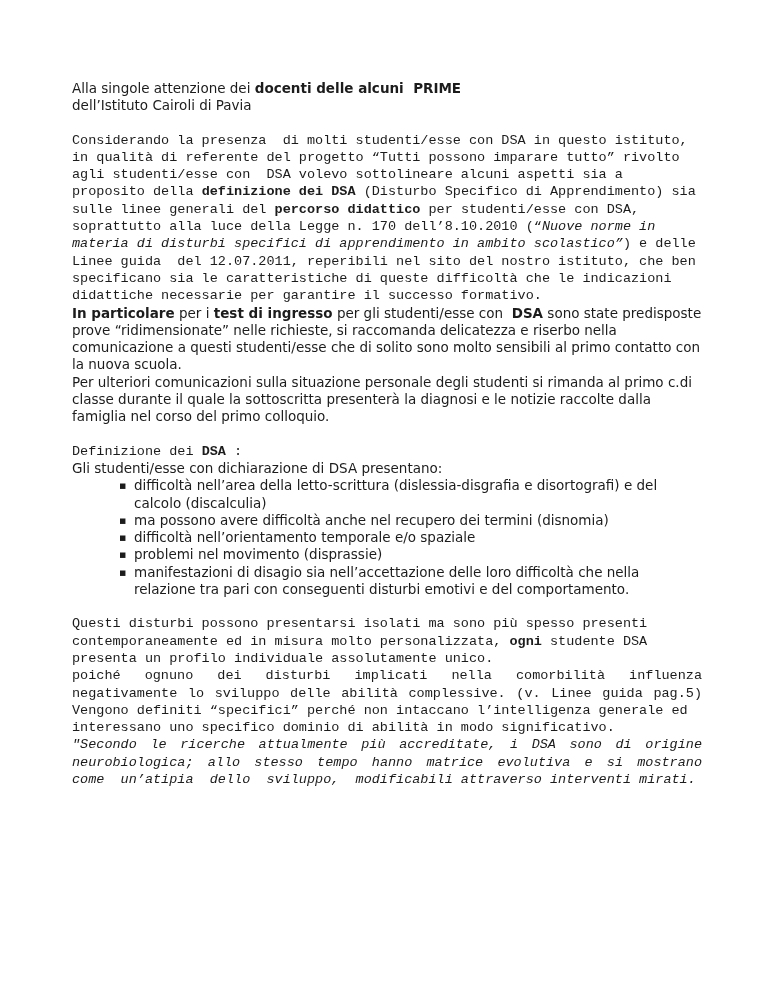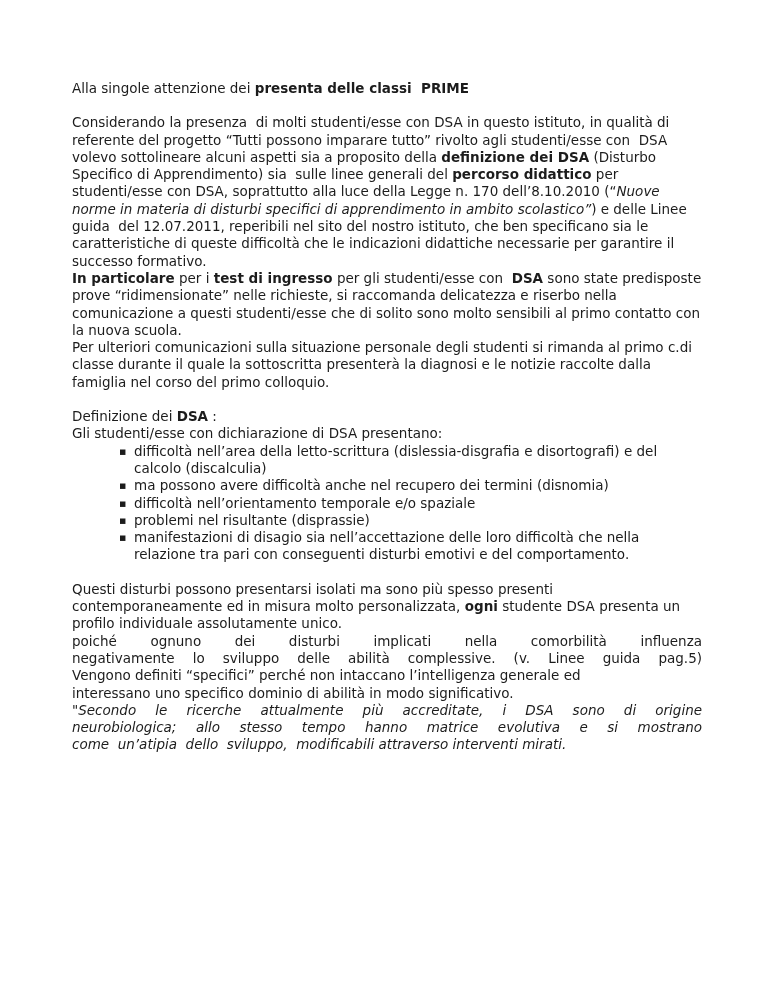--- a/index.html
+++ b/index.html
@@ -5,57 +5,58 @@
   html,body{margin:0;padding:0;background:#ffffff;}
   .page{
     width:768px;height:994px;box-sizing:border-box;
     padding:80px 66px 40px 72px;
     background:#ffffff;color:#1c1c1c;
     font-family:"DejaVu Sans","Liberation Sans",sans-serif;
     font-size:13.5px;line-height:17.3px;
     overflow:hidden;
   }
   .para{margin:0;white-space:pre-wrap;}
-  .mt{margin-top:17px;}
+  .mt{margin-top:17px;font-family:Liberation Mono, monospace;}
   .b{font-weight:bold;}
   .i{font-style:italic;}
   ul.bullets{margin:0;padding:0 0 0 50px;list-style:none;}
   ul.bullets li{position:relative;white-space:pre-wrap;margin-left:12px;}
   ul.bullets li::before{
     content:"▪";position:absolute;left:-15px;top:0;
     font-size:11px;line-height:17.3px;
   }
   .lines{margin:0;}
   .line{white-space:normal;}
   .line.keep{white-space:pre-wrap;}
   .line.stretch{text-align:justify;text-align-last:justify;}
 </style>
 </head>
 <body>
 
 <div class="page">
 
-  <p class="para"><span>Alla singole attenzione dei </span><span class="b">presenta delle classi  PRIME</span></p>
+  <p class="para"><span>Alla singole attenzione dei </span><span class="b">docenti delle alcuni  PRIME</span></p>
 
+  <p class="para">dell’Istituto Cairoli di Pavia</p>
 
   <p class="para mt"><span>Considerando la presenza  di molti studenti/esse con DSA in questo istituto, in qualità di referente del progetto “Tutti possono imparare tutto” rivolto agli studenti/esse con  DSA volevo sottolineare alcuni aspetti sia a proposito della </span><span class="b">definizione dei DSA</span><span> (Disturbo Specifico di Apprendimento) sia  sulle linee generali del </span><span class="b">percorso didattico</span><span> per studenti/esse con DSA, soprattutto alla luce della Legge n. 170 dell’8.10.2010 (“</span><span class="i">Nuove norme in materia di disturbi specifici di apprendimento in ambito scolastico”</span><span>) e delle Linee guida  del 12.07.2011, reperibili nel sito del nostro istituto, che ben specificano sia le caratteristiche di queste difficoltà che le indicazioni didattiche necessarie per garantire il successo formativo.</span></p>
 
   <p class="para"><span class="b">In particolare</span><span> per i </span><span class="b">test di ingresso</span><span> per gli studenti/esse con  </span><span class="b">DSA</span><span> sono state predisposte prove “ridimensionate” nelle richieste, si raccomanda delicatezza e riserbo nella comunicazione a questi studenti/esse che di solito sono molto sensibili al primo contatto con la nuova scuola.</span></p>
 
   <p class="para"><span>Per ulteriori comunicazioni sulla situazione personale degli studenti si rimanda al primo c.di classe durante il quale la sottoscritta presenterà la diagnosi e le notizie raccolte dalla famiglia nel corso del primo colloquio.</span></p>
 
   <p class="para mt"><span>Definizione dei </span><span class="b">DSA</span><span> :</span></p>
 
   <p class="para">Gli studenti/esse con dichiarazione di DSA presentano:</p>
 
   <ul class="bullets">
     <li><span>difficoltà nell’area della letto-scrittura (dislessia-disgrafia e disortografi) e del calcolo (discalculia)</span></li>
     <li><span>ma possono avere difficoltà anche nel recupero dei termini (disnomia)</span></li>
     <li><span>difficoltà nell’orientamento temporale e/o spaziale</span></li>
-    <li><span>problemi nel risultante (disprassie)</span></li>
+    <li><span>problemi nel movimento (disprassie)</span></li>
     <li><span>manifestazioni di disagio sia nell’accettazione delle loro difficoltà che nella relazione tra pari con conseguenti disturbi emotivi e del comportamento.</span></li>
   </ul>
 
   <p class="para mt"><span>Questi disturbi possono presentarsi isolati ma sono più spesso presenti contemporaneamente ed in misura molto personalizzata, </span><span class="b">ogni</span><span> studente DSA presenta un profilo individuale assolutamente unico.</span></p>
 
   <div class="lines mt">
       <div class="line stretch">poiché ognuno dei disturbi implicati nella comorbilità influenza</div>
       <div class="line stretch">negativamente lo sviluppo delle abilità complessive. (v. Linee guida  pag.5)</div>
       <div class="line keep">Vengono definiti “specifici” perché non intaccano l’intelligenza generale ed</div>
       <div class="line keep">interessano uno specifico dominio di abilità in modo significativo.</div>

